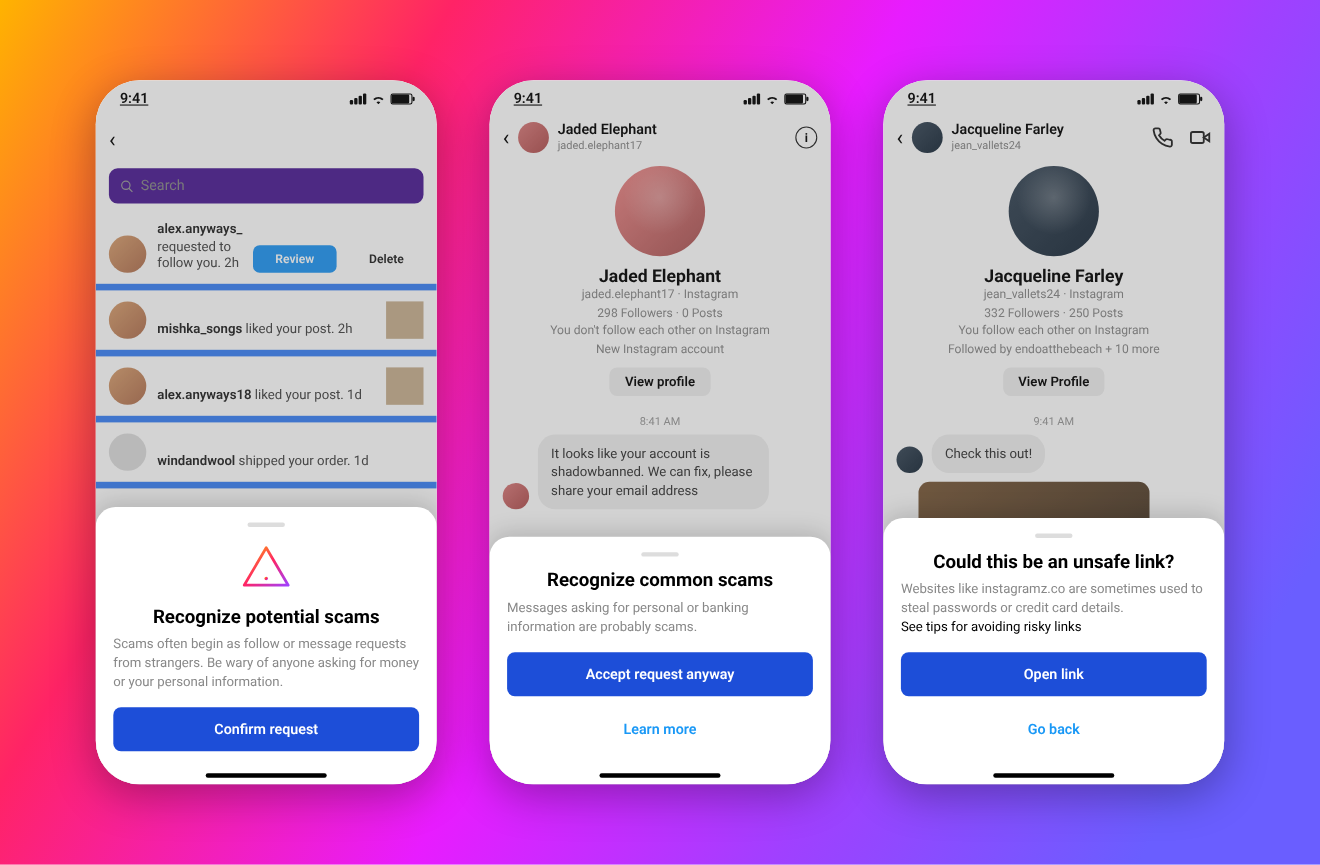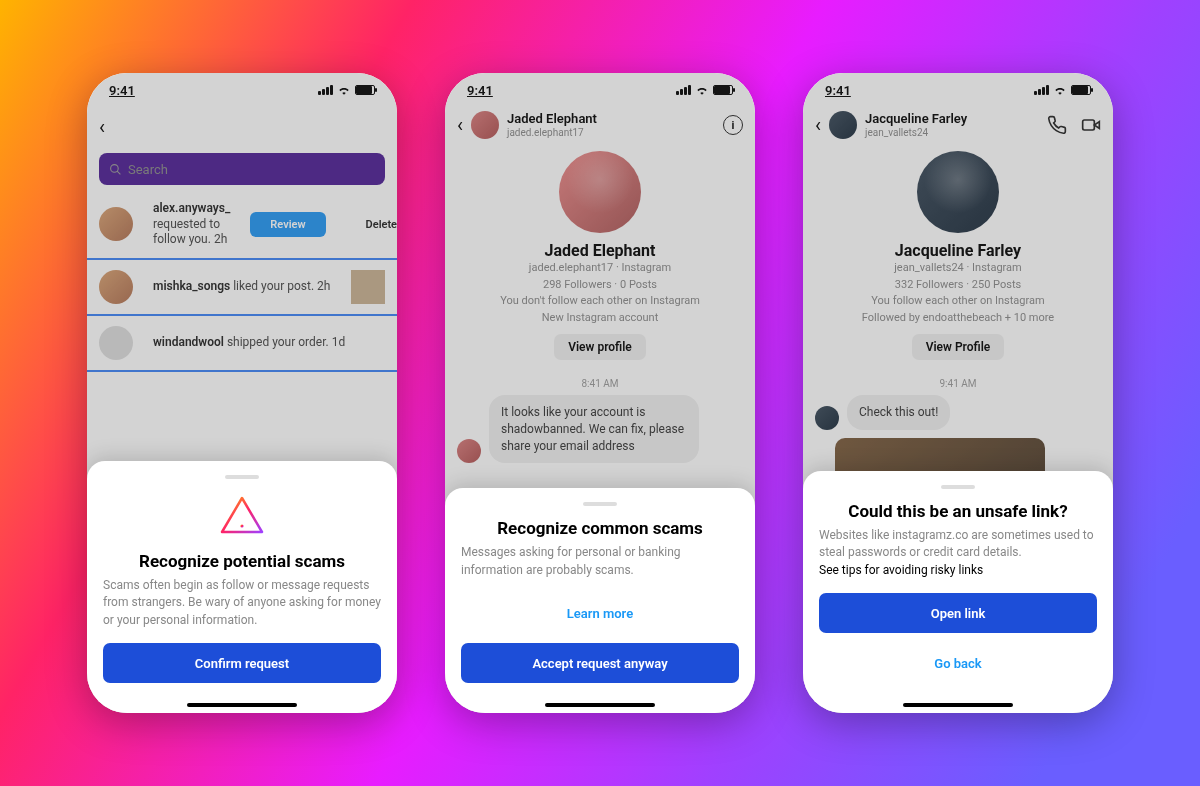--- a/index.html
+++ b/index.html
@@ -24,21 +24,21 @@
   .sig span:nth-child(1){height:4px}.sig span:nth-child(2){height:6px}.sig span:nth-child(3){height:8px}.sig span:nth-child(4){height:10px}
   .wifi { width:14px;height:10px; }
   .batt { width:20px; height:10px; border:1px solid #000; border-radius:2px; position:relative;}
   .batt::after{content:"";position:absolute;right:-3px;top:2px;width:2px;height:4px;background:#000;border-radius:1px;}
   .batt i{display:block;background:#000;height:100%;width:90%;border-radius:1px;}
 
   .navbar { height:40px; display:flex; align-items:center; padding:0 12px; gap:10px; position:relative;}
   .back { font-size:20px; }
   .title-center { position:absolute; left:0; right:0; text-align:center; font-weight:600; font-size:15px;}
   .searchbox { margin:6px 12px; background:#4c1d95; border-radius:8px; height:32px; display:flex; align-items:center; padding:0 10px; color:#888; font-size:13px; gap:6px;}
-  .row { display:flex; align-items:center; gap:20px; padding:10px 12px; border-bottom:2px solid #3b82f6;}
+  .row { display:flex; align-items:flex-end; gap:10px; padding:10px 12px; border-bottom:6px solid #3b82f6;}
   .avatar { width:34px;height:34px;border-radius:50%; background:linear-gradient(135deg,#d8a070,#b07050); flex:none;}
   .avatar.grey{background:#ddd;}
   .row .txt{flex:1;font-size:12px;color:#444;line-height:1.3;}
   .row .txt b{font-weight:600;color:#222;}
   .pillbtn{font-size:11px;font-weight:600;padding:6px 20px;border-radius:6px;}
   .pillbtn.blue{background:#2196f3;color:#fff;}
   .pillbtn.plain{color:#222;}
   .thumb{width:34px;height:34px;background:#c8b090;flex:none;}
 
   .sheet { position:absolute; left:0;right:0;bottom:0; background:#fff; border-radius:18px 18px 0 0; padding:14px 16px 20px; box-shadow:0 -4px 20px rgba(0,0,0,0.15);}
@@ -114,20 +114,25 @@
 
     <div class="row">
       <div class="avatar"></div>
       <div class="txt"><b>alex.anyways_</b><span> requested to follow you. </span><span>2h</span></div>
       <span class="pillbtn blue">Review</span>
       <span class="pillbtn plain">Delete</span>
     </div>
     <div class="row">
       <div class="avatar"></div>
       <div class="txt"><b>mishka_songs</b><span> liked your post. </span><span>2h</span></div>
+      <div class="thumb"></div>
+    </div>
+    <div class="row">
+      <div class="avatar"></div>
+      <div class="txt"><b>alex.anyways18</b><span> liked your post. </span><span>1d</span></div>
       <div class="thumb"></div>
     </div>
     <div class="row">
       <div class="avatar grey"></div>
       <div class="txt"><b>windandwool</b><span> shipped your order. </span><span>1d</span></div>
     </div>
 
     <div class="dim"></div>
 
     <div class="sheet">
@@ -196,22 +201,22 @@
       <div class="mini-av"></div>
       <div class="bubble">It looks like your account is shadowbanned. We can fix, please share your email address</div>
     </div>
 
     <div class="dim"></div>
 
     <div class="sheet">
       <div class="grab"></div>
       <h2>Recognize common scams</h2>
       <p>Messages asking for personal or banking information are probably scams.</p>
+      <div class="btn primary">Accept request anyway</div>
       <div class="btn linkbtn">Learn more</div>
-      <div class="btn primary">Accept request anyway</div>
     </div>
     <div class="home-ind"></div>
   </div>
 </div>
 
 <div class="phone">
   <div class="screen">
     <div class="status-bar">
       <span>9:41</span>
       <div class="status-icons">

